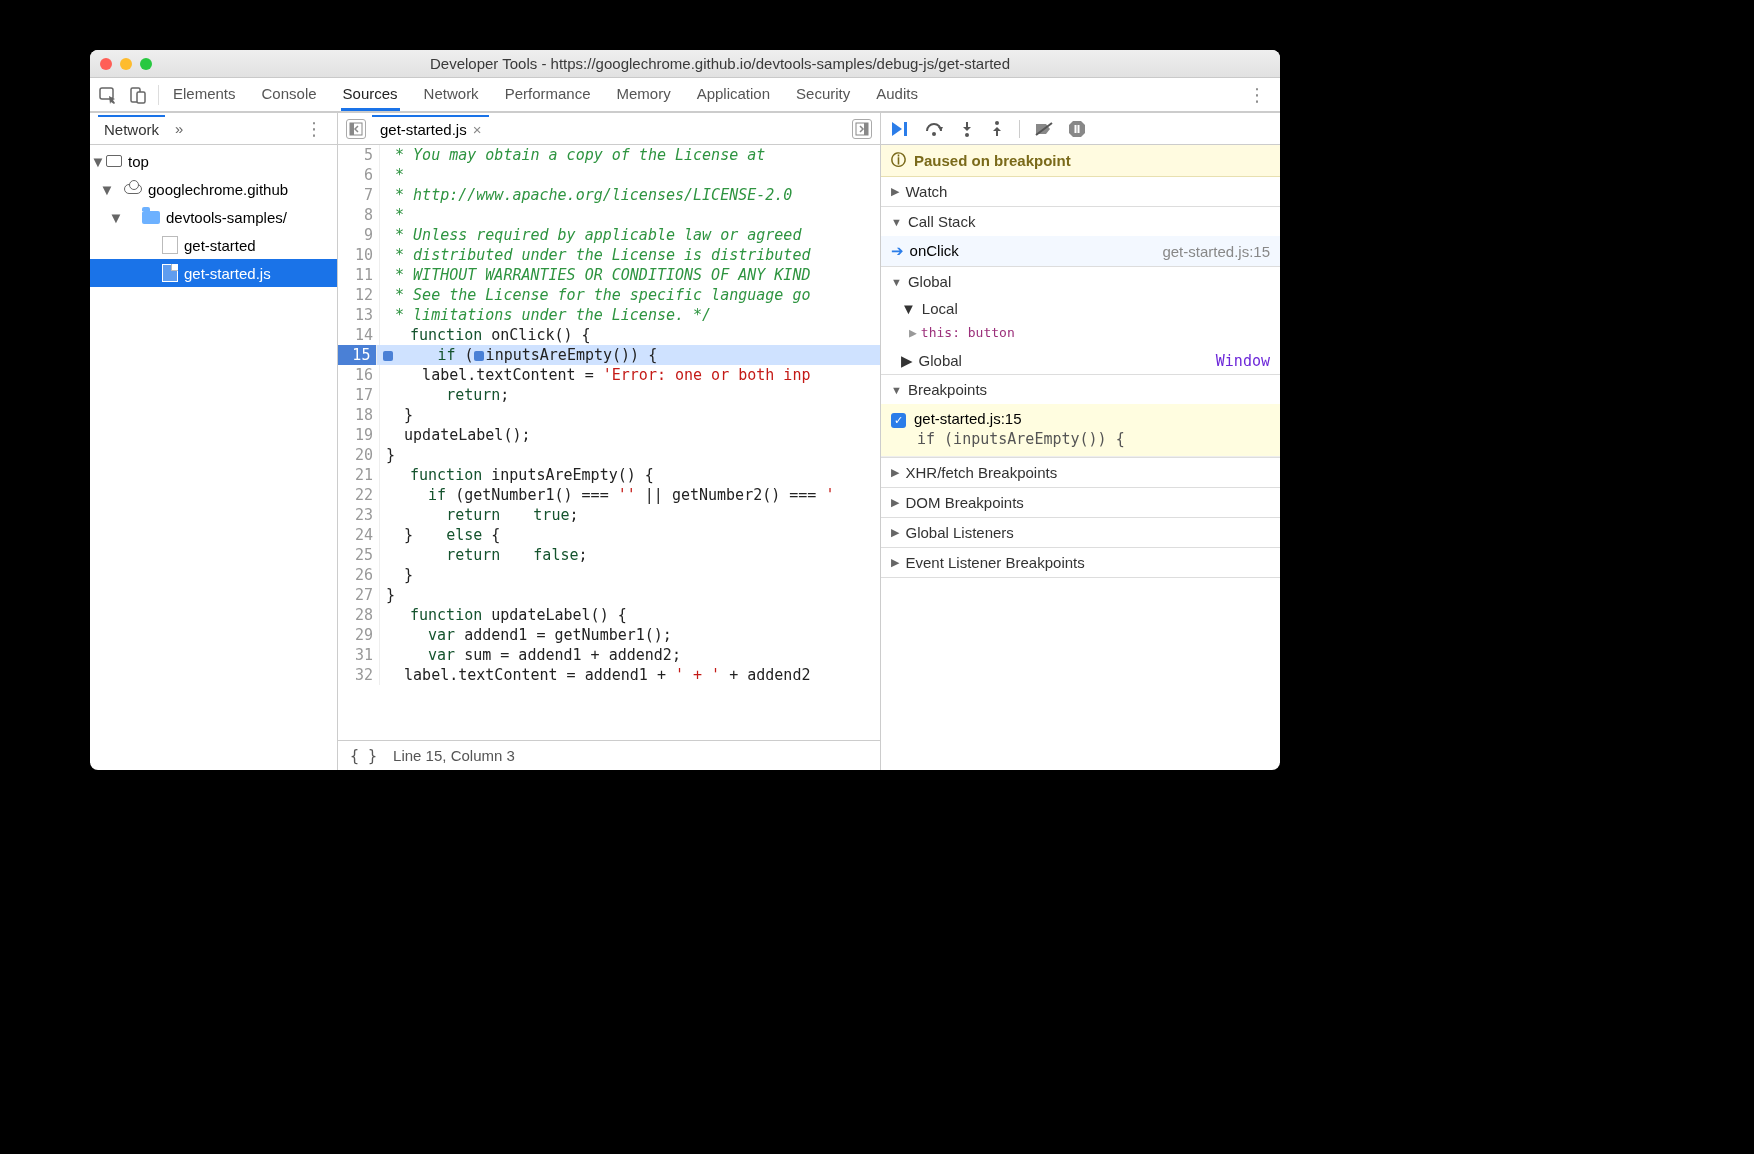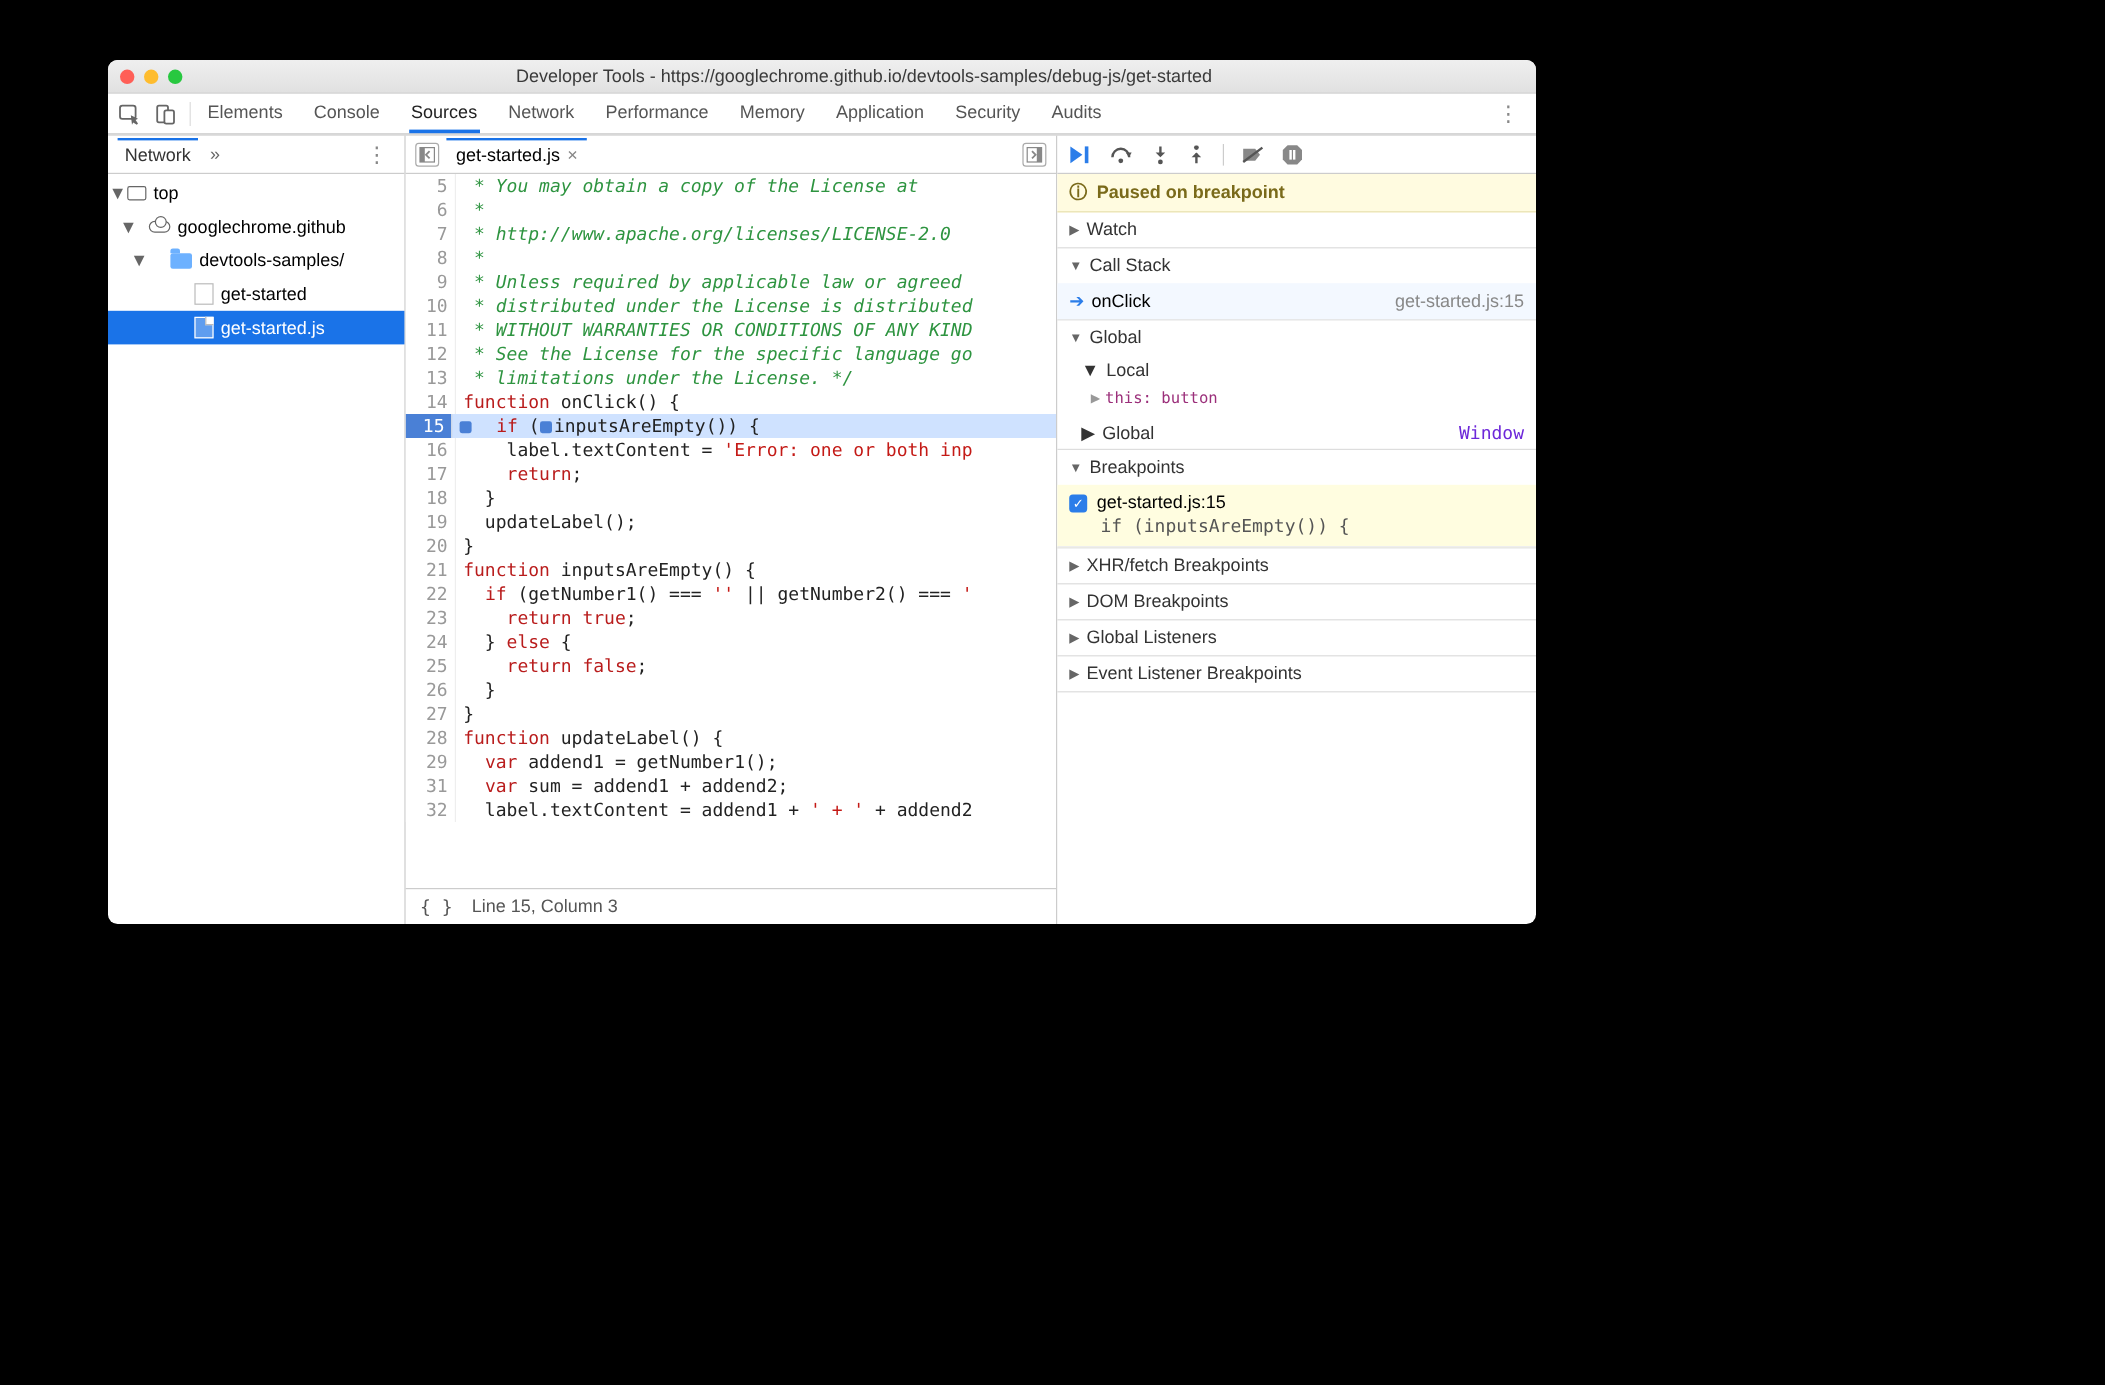--- a/index.html
+++ b/index.html
@@ -76,21 +76,21 @@
   .center-head .close { color:#888; cursor:pointer;}
   .sq-btn{ width:20px;height:20px;border:1px solid #aaa;border-radius:3px;display:flex;align-items:center;justify-content:center;color:#777;font-size:11px;}
   .editor { flex:1; overflow:hidden; font-family: Menlo, monospace; font-size:15px; line-height:20px; }
   .erow { display:flex; }
   .gut { width:42px; text-align:right; padding-right:6px; color:#999; background:#fff; border-right:1px solid #eee; user-select:none;}
   .src { padding-left:6px; white-space:pre; color:#222;}
   .erow.exec .gut { background:#4a80d6; color:#fff; }
   .erow.exec .src { background:#cfe2ff; width:100%;}
   .bpmark{display:inline-block;width:10px;height:10px;background:#4a80d6;border-radius:2px;margin-right:2px;vertical-align:middle;}
   .c-comment{color:#2e9440;font-style:italic;}
-  .c-kw{color:#b91c1c;}
+  .c-kw{color:#14532d;margin-left:24px;}
   .c-str{color:#c41a16;}
   .status { height:30px; border-top:1px solid #ccc; display:flex; align-items:center; padding:0 12px; gap:16px; color:#555;}
   .braces{font-family:Menlo,monospace;}
   
   .right { width:400px; border-left:1px solid #ccc; display:flex; flex-direction:column; overflow:auto;}
   .dbg-toolbar{height:32px;border-bottom:1px solid #ccc;display:flex;align-items:center;gap:14px;padding:0 10px;color:#666;}
   .dbg-toolbar .sep{width:1px;height:18px;background:#ccc;}
   .paused{background:#fffbe0;border-bottom:1px solid #e8e0b0;padding:6px 10px;color:#7a6a1a;font-weight:600;display:flex;align-items:center;gap:8px;}
   .sect{border-bottom:1px solid #ddd;}
   .sect-h{padding:6px 10px;display:flex;align-items:center;gap:6px;color:#333;cursor:pointer;}

